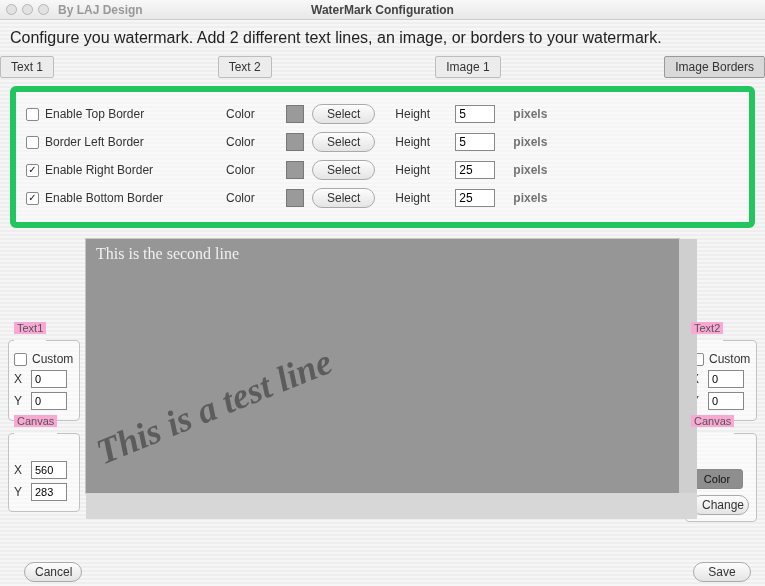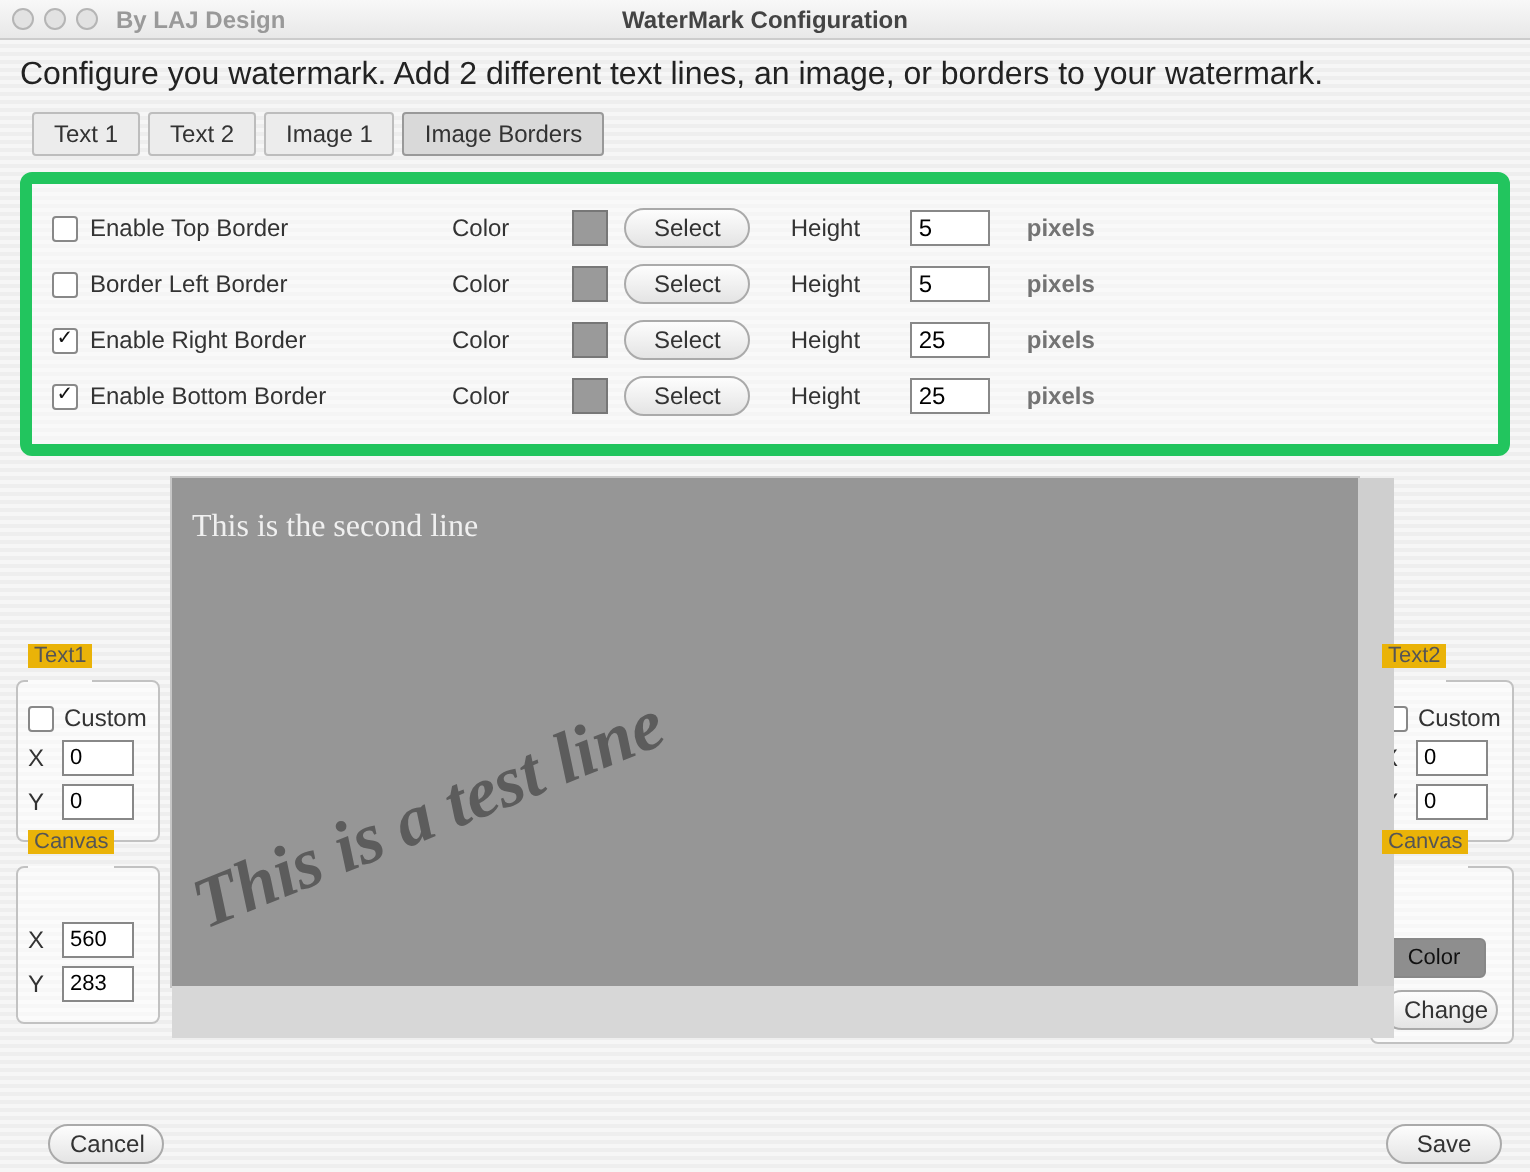--- a/index.html
+++ b/index.html
@@ -2,44 +2,44 @@
 <html><head>
 <meta charset="utf-8">
 <style>
   * { box-sizing: border-box; margin: 0; padding: 0; font-family: "Lucida Grande", Arial, sans-serif; }
   body { width: 765px; height: 586px; background: repeating-linear-gradient(#f6f6f6,#f6f6f6 2px,#eeeeee 2px,#eeeeee 4px); font-size: 12px; color: #333; }
   .titlebar { height: 20px; background: linear-gradient(#f8f8f8,#e8e8e8); display:flex; align-items:center; padding: 0 6px; border-bottom:1px solid #ccc;font-weight:bold;}
   .tb-dot { width:11px; height:11px; border-radius:50%; background:#e2e2e2; border:1px solid #b5b5b5; margin-right:5px; display:inline-block;}
   .tb-text { color:#999; margin-left:4px; font-size:12px;}
   .tb-title { position:absolute; left:0; right:0; text-align:center; font-size:12px; line-height:20px; color:#444;}
   .desc { padding:10px 10px 4px; font-size:16px; color:#222; line-height:16px;}
-  .tabs { display:flex; gap:4px; justify-content:flex-start; margin-top:6px;margin-left:16px;}
+  .tabs { display:flex; gap:4px; justify-content:space-between; margin-top:6px;}
   .tab { background:#ececec; border:1px solid #bdbdbd; border-radius:2px; padding:3px 10px; font-size:12px; color:#333; cursor:pointer;}
   .tab.active { background:#d9d9d9; border-color:#999;}
   .fieldset { margin:8px 10px 10px; border:6px solid #22c55e; border-radius:6px; padding:8px 10px 10px; background:rgba(255,255,255,0.4);}
   .row { display:flex; align-items:center; height:28px; }
   .row .cb { width:200px; display:flex; align-items:center; gap:6px;}
   .checkbox { width:13px; height:13px; border:1px solid #888; border-radius:2px; background:#fff; display:inline-flex; align-items:center; justify-content:center; font-size:10px; line-height:12px; color:#111;}
   .col-color { width:60px; }
   .swatch { width:18px; height:18px; background:#9a9a9a; border:1px solid #777; display:inline-block; margin-right:8px;}
   .pill-btn { border:1px solid #aaa; border-radius:11px; padding:2px 14px; background:linear-gradient(#fdfdfd,#e4e4e4); font-size:12px; color:#333; cursor:pointer; margin-right:20px;}
   .col-height { width:60px;}
   .inp { width:40px; height:18px; border:1px solid #888; background:#fff; font-size:12px; padding:1px 3px; text-align:left;}
   .col-pixels { margin-left:18px; color:#737373;font-weight:bold;}
   .mainrow { display:flex; padding:0 8px; gap:5px; margin-top:4px;}
   .side { width:72px; display:flex; flex-direction:column; gap:6px;}
   .sidebox { border:1px solid #c2c2c2; border-radius:4px; background:rgba(255,255,255,0.55); padding:6px 5px;}
-  .sidebox legend { font-size:11px; position:relative; top:-12px; background:#eab308; padding:0 3px; color:#555;}
+  .sidebox legend { font-size:11px; position:relative; top:-12px; background:#f9a8d4; padding:0 3px; color:#555;}
   .xy { display:flex; align-items:center; gap:5px; margin-bottom:4px;}
   .xy label { width:12px; font-size:12px;}
   .xy input { width:36px; height:18px; border:1px solid #888; font-size:11px; padding:1px 3px;}
   .preview-wrap { flex:1; display:flex; flex-direction:column;}
   .preview { width:100%; height:256px; background:#969696; border:1px solid #c6c6c6; position:relative; }
   .pv-shadow { position:absolute; right:-18px; top:0; width:18px; height:100%; background:#cfcfcf;}
-  .pv-line2 { color:#f0f0f0; font-family: Georgia, "Times New Roman", serif; font-size:16px; position:absolute; top:16px; left:10px;}
+  .pv-line2 { color:#f0f0f0; font-family: Georgia, "Times New Roman", serif; font-size:16px; position:absolute; top:6px; left:10px;}
   .pv-line1 { position:absolute; left:20px; bottom:20px; transform: rotate(-22deg); transform-origin: left bottom; font-family: Georgia, "Times New Roman", serif; font-size:36px; font-weight:bold; font-style:italic; color:#5c5c5c;}
   .pv-bottombar { position:absolute; bottom:-26px; left:0; right:-18px; height:26px; background:#d7d7d7;}
   .color-btn { border:1px solid #888; background:#8e8e8e; color:#111; font-size:11px; padding:3px 8px; width:52px; margin-bottom:6px; border-radius:3px; text-align:center;}
   .chg-btn, .main-btn { border:1px solid #aaa; border-radius:11px; padding:2px 10px; background:linear-gradient(#fdfdfd,#e4e4e4); font-size:12px; color:#333; width:58px; text-align:center;}
   .bottombar { display:flex; align-items:center; justify-content:space-between; padding:4px 14px 4px 24px; margin-top:36px;}
   .radio-row { display:flex; gap:110px; margin-left:88px;}
   .radio { display:flex; align-items:center; gap:6px; font-size:12px; color:#333;}
   .radio-dot { width:13px; height:13px; border-radius:50%; border:1px solid #777; background:#fff; display:inline-flex; align-items:center; justify-content:center;}
   .radio-dot.sel::after{ content:""; width:7px; height:7px; border-radius:50%; background:#555; display:block;}
   .side-spacer { height:90px; }

